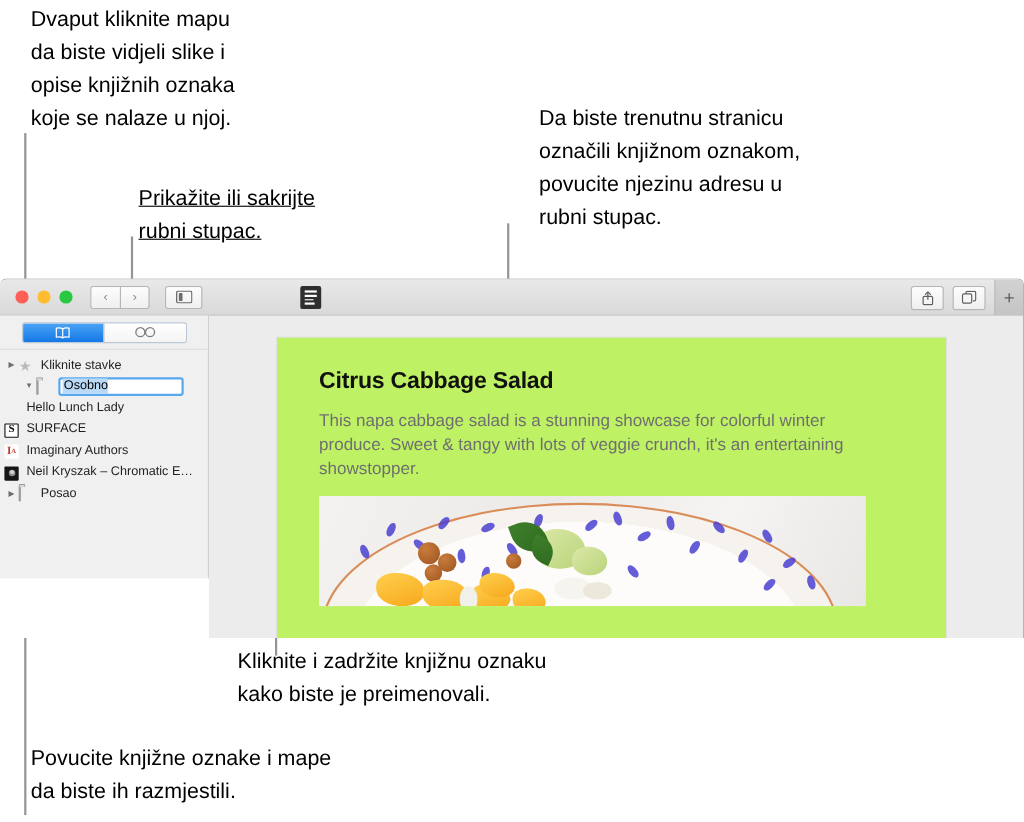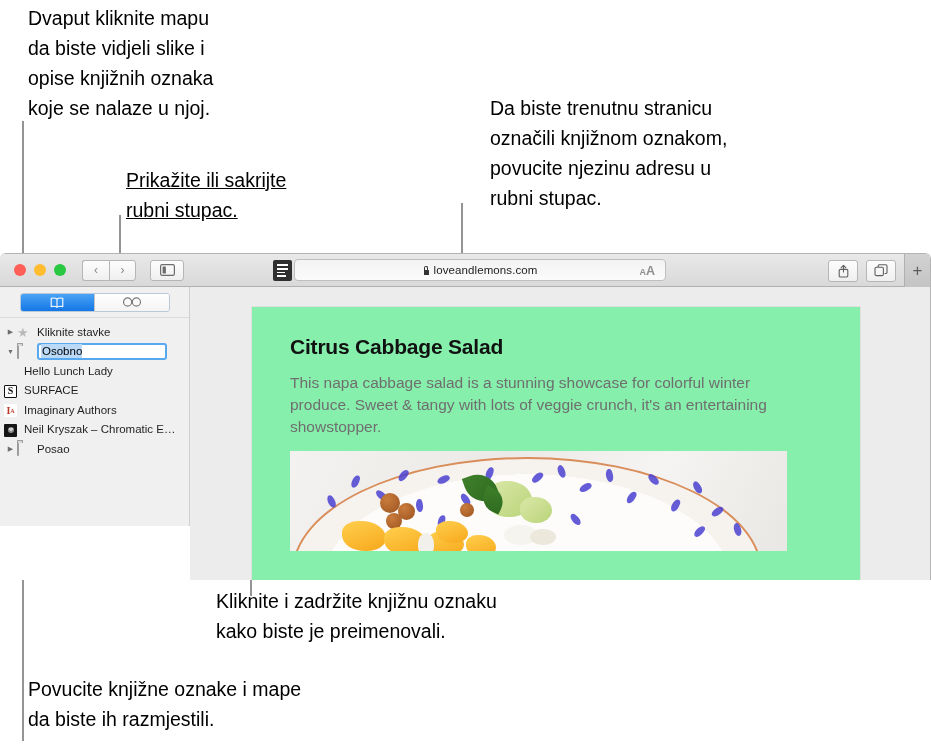--- a/index.html
+++ b/index.html
@@ -353,21 +353,21 @@
     display: flex; align-items: center; justify-content: center;
   }
   .fav-neil i {
     width: 6px; height: 6px;
     background: radial-gradient(circle at 50% 40%, #cfcfcf 0 38%, #8d8d8d 38% 100%);
     border-radius: 50%;
     display: block;
   }
 
   
-  .row.renaming { padding-left: 4px; }
+  .row.renaming { padding-left: 20px; }
   #rename-field {
     flex: 1;
     height: 17px;
     margin-right: 22px;
     background: #ffffff;
     border: 2px solid #58a8f0;
     border-radius: 3px;
     display: flex;
     align-items: center;
     box-sizing: border-box;
@@ -386,21 +386,21 @@
     background: #ececec;
     position: relative;
     overflow: hidden;
   }
   #page-card {
     position: absolute;
     left: 62px;
     top: 20px;
     right: 70px;
     bottom: -30px;
-    background: #86efac;
+    background: #bef264;
     box-shadow: 0 0 0 1px rgba(0,0,0,.05);
   }
   #article {
     padding: 28px 38px 0 38px;
   }
   #article-title {
     font-size: 21px;
     font-weight: 700;
     color: #111111;
     margin: 0 0 11px 0;
@@ -529,24 +529,20 @@
       </svg>
     </div>
 
     <div class="reader-icon">
       <i></i>
         <i></i>
         <i></i>
         <i></i>
     </div>
 
-    <div id="url-field">
-      <span id="url-text"><span class="lock-icon"></span><span>loveandlemons.com</span></span>
-      <span id="aa-btn"><span class="small">A</span><span class="big">A</span></span>
-    </div>
 
     <div class="toolbar-right">
       <div class="tb-btn">
         <svg width="13" height="14" viewBox="0 0 13 14" aria-hidden="true">
           <rect x="2.2" y="5.4" width="8.6" height="7.6" rx="1.2" fill="none" stroke="#5f5f5f" stroke-width="1.1"></rect>
           <path d="M6.5 1.4 L6.5 8.4" stroke="#5f5f5f" stroke-width="1.1" fill="none"></path>
           <path d="M4.2 3.6 L6.5 1.3 L8.8 3.6" stroke="#5f5f5f" stroke-width="1.1" fill="none" stroke-linecap="round" stroke-linejoin="round"></path>
         </svg>
       </div>
       <div class="tb-btn">

